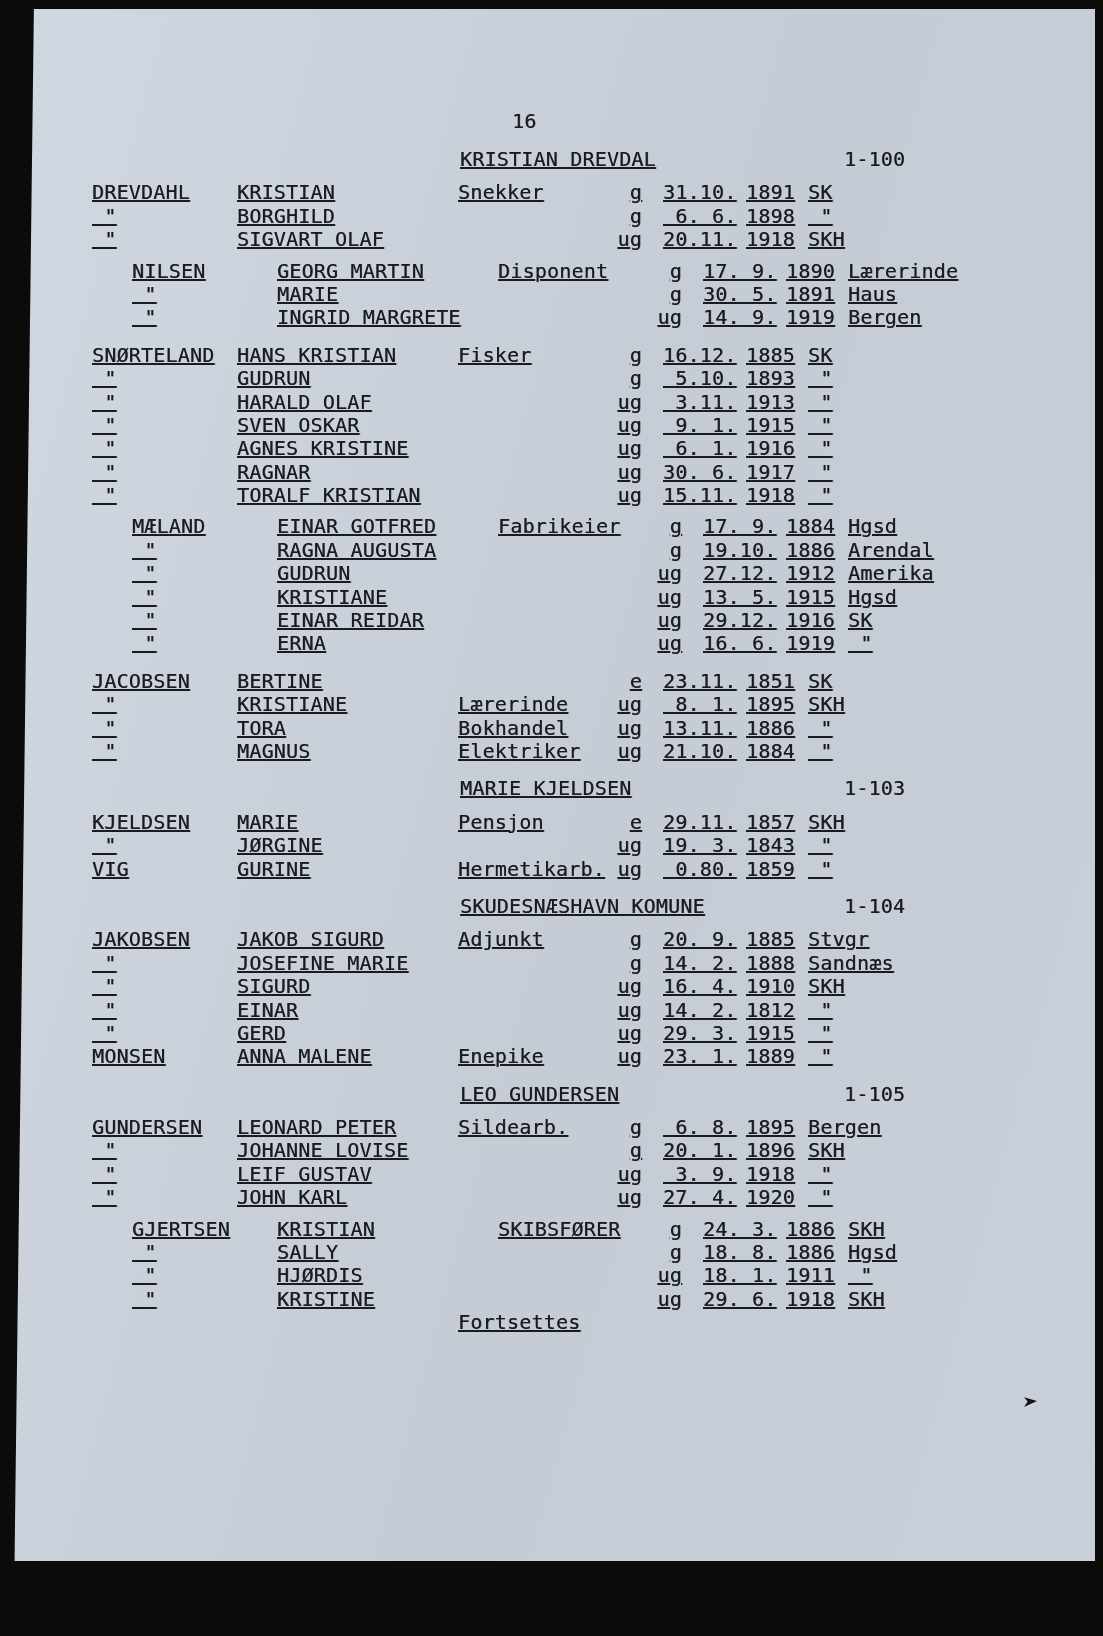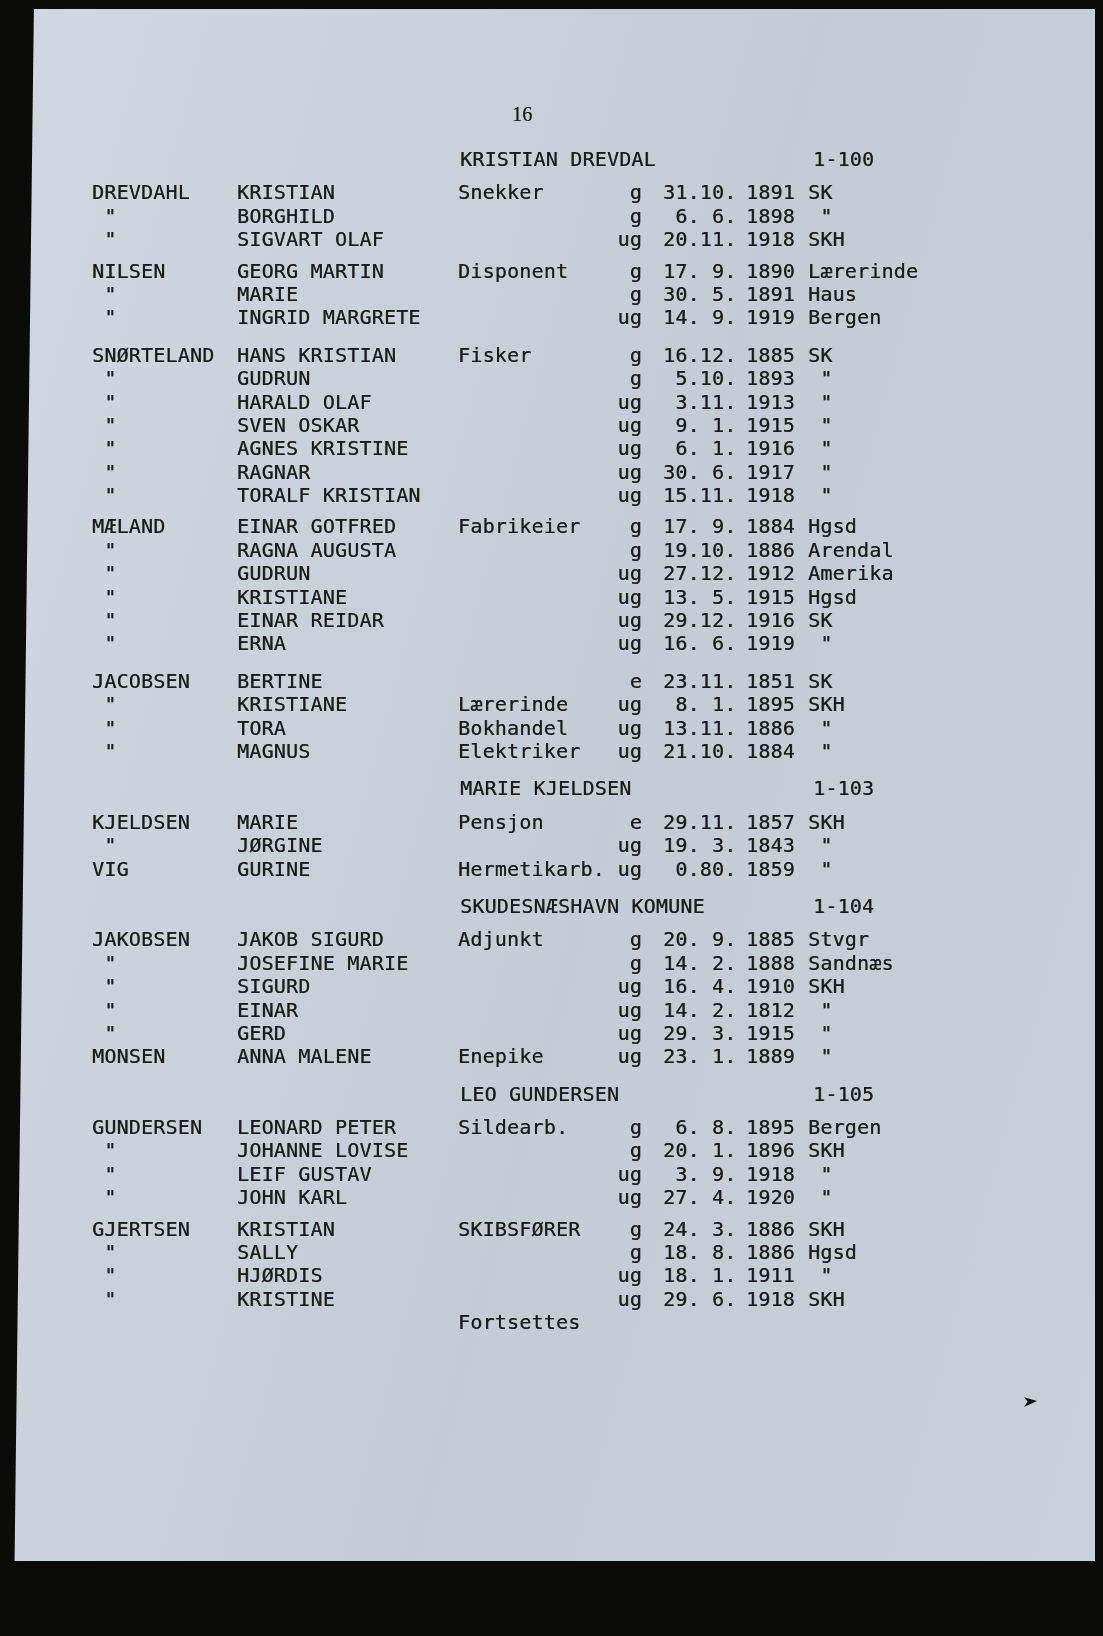--- a/index.html
+++ b/index.html
@@ -28,37 +28,38 @@
   
   .paper, .paper * {
     color:#191b1f;
     font-size:20px;
     line-height:23.4px;
     letter-spacing:.2px;
     text-shadow:.4px 0 0 rgba(25,27,31,.72);
   }
   .page-number {
     position:absolute;
-    left:502px; top:94px;font-family:Liberation Serif, serif;
+    left:502px; top:101px;
   }
   .content {
     position:absolute;
     left:82px; top:139px;
     width:980px;
+    text-decoration:underline;
   }
   .section + .section { margin-top:14px; }
   .section-header {
     position:relative;
     height:23.4px;
     padding-left:368px;
     margin-bottom:10px;
     white-space:pre;
   }
-  .sec-code { position:absolute; left:721px; top:0; }
-  .family-block + .family-block { margin-top:8px; }
+  .sec-code { position:absolute; left:752px; top:0; }
+  .family-block + .family-block { margin-top:8px;margin-left:40px; }
   .row {
     display:flex;
     height:23.4px;
     white-space:pre;
   }
   .row span { flex:none; display:block; overflow:visible; white-space:pre; }
   .c-surname { width:145px; }
   .c-name    { width:221px; }
   .c-occ     { width:157px; }
   .c-status  { width:27px; text-align:right; }

